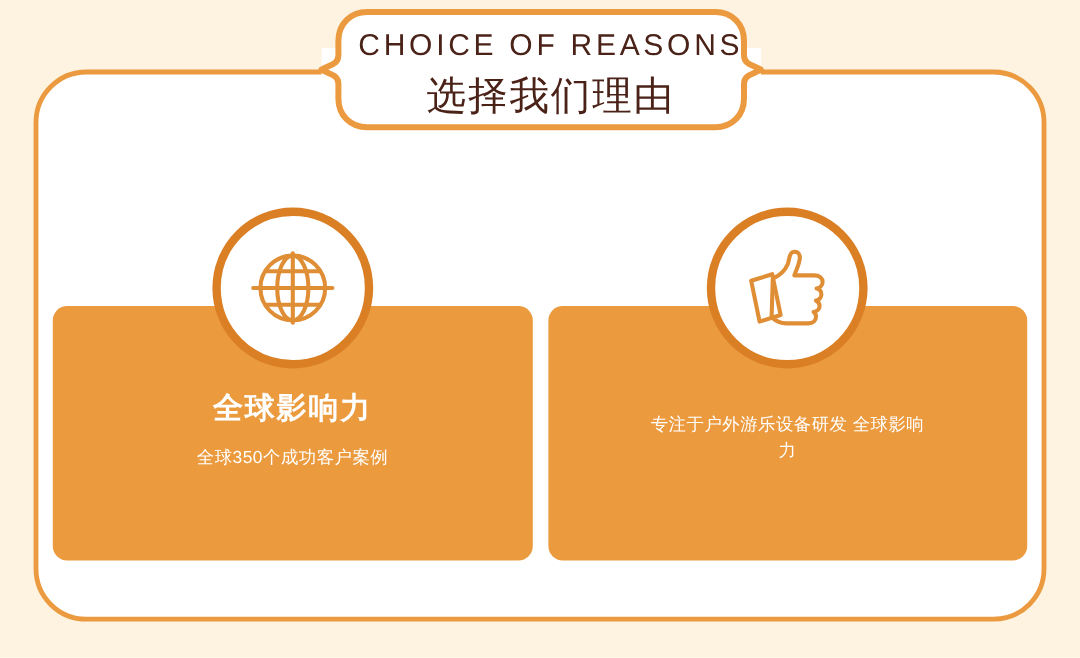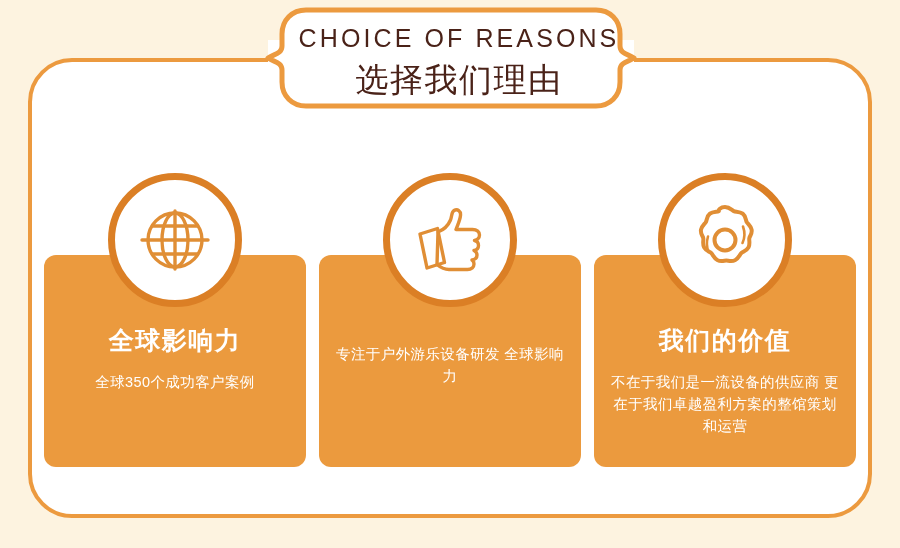--- a/index.html
+++ b/index.html
@@ -184,47 +184,15 @@
                      L 37 65.5
                      C 32 65.5 28 63 25 60.5
                      Z"></path>
             <path d="M8 30 L25.5 24.5 L32.5 58.5 L15 64 Z"></path>
           </g>
         </svg>
       </div>
       <div class="card-desc">专注于户外游乐设备研发 全球影响力</div>
     </div>
 
-    <div class="card">
-      <div class="icon-badge">
-        <svg width="76" height="76" viewBox="0 0 76 76" aria-hidden="true">
-          <g fill="none" stroke="#E08E35" stroke-width="4" stroke-linejoin="round" stroke-linecap="round">
-            <path d="M38 5
-                     c 4.6 0 7 3.3 8.8 4.1
-                     c 2 0.9 5.8 0.2 8.9 2.6
-                     c 3.1 2.4 3 6.2 3.9 8.1
-                     c 0.9 1.9 4.2 4 5 7.9
-                     c 0.8 3.9 -1.9 6.5 -2.3 8.6
-                     c -0.4 2.1 1 5.6 -0.8 9.1
-                     c -1.8 3.5 -5.5 4.3 -7.1 5.7
-                     c -1.6 1.4 -2.8 5 -6.2 7
-                     c -3.4 2 -6.8 0.5 -8.9 0.5
-                     c -2.1 0 -5.5 1.5 -8.9 -0.5
-                     c -3.4 -2 -4.6 -5.6 -6.2 -7
-                     c -1.6 -1.4 -5.3 -2.2 -7.1 -5.7
-                     c -1.8 -3.5 -0.4 -7 -0.8 -9.1
-                     c -0.4 -2.1 -3.1 -4.7 -2.3 -8.6
-                     c 0.8 -3.9 4.1 -6 5 -7.9
-                     c 0.9 -1.9 0.8 -5.7 3.9 -8.1
-                     c 3.1 -2.4 6.9 -1.7 8.9 -2.6
-                     C 31 8.3 33.4 5 38 5 Z"></path>
-            <circle cx="38" cy="38" r="10.5"></circle>
-            <path d="M56 24.5 C 58 30 57.8 36 55.5 41" stroke-width="2.6"></path>
-            <path d="M21.5 50 C 19.5 45 19.5 39.5 21 34.5" stroke-width="2.6"></path>
-          </g>
-        </svg>
-      </div>
-      <div class="card-title">我们的价值</div>
-      <div class="card-desc">不在于我们是一流设备的供应商 更在于我们卓越盈利方案的整馆策划和运营</div>
-    </div>
 
   </div>
 </div>
 
 </body></html>

